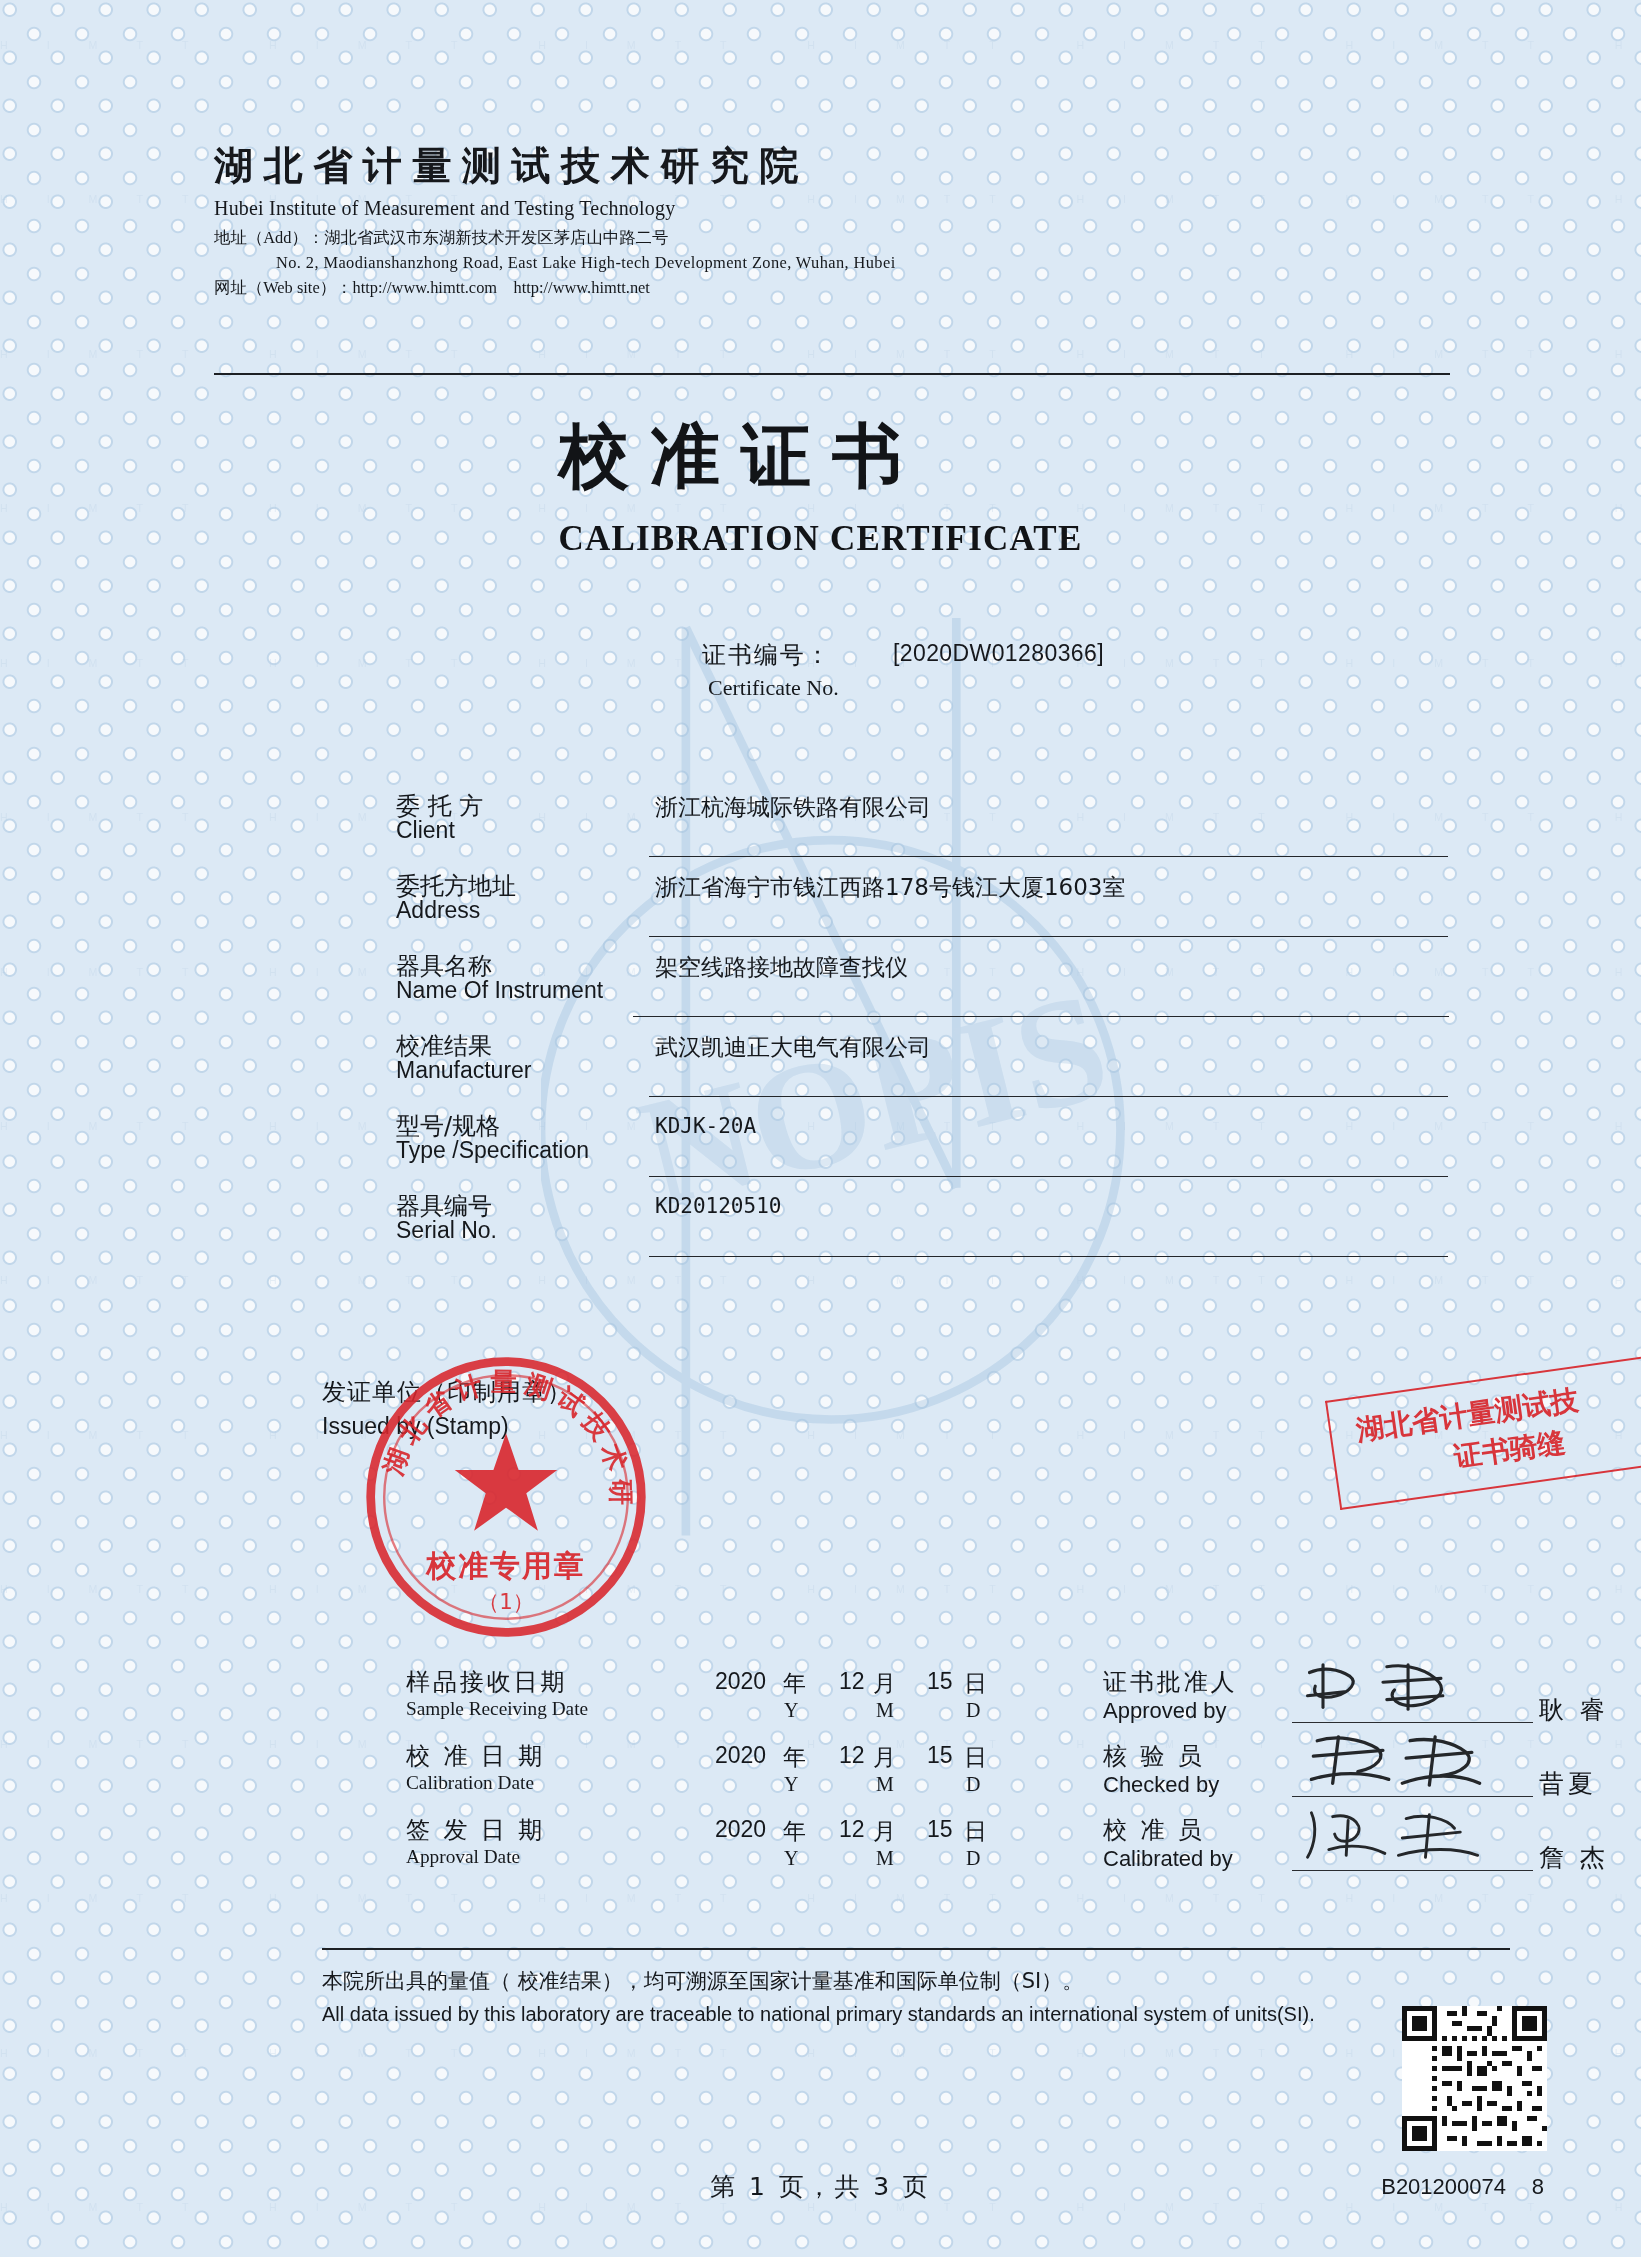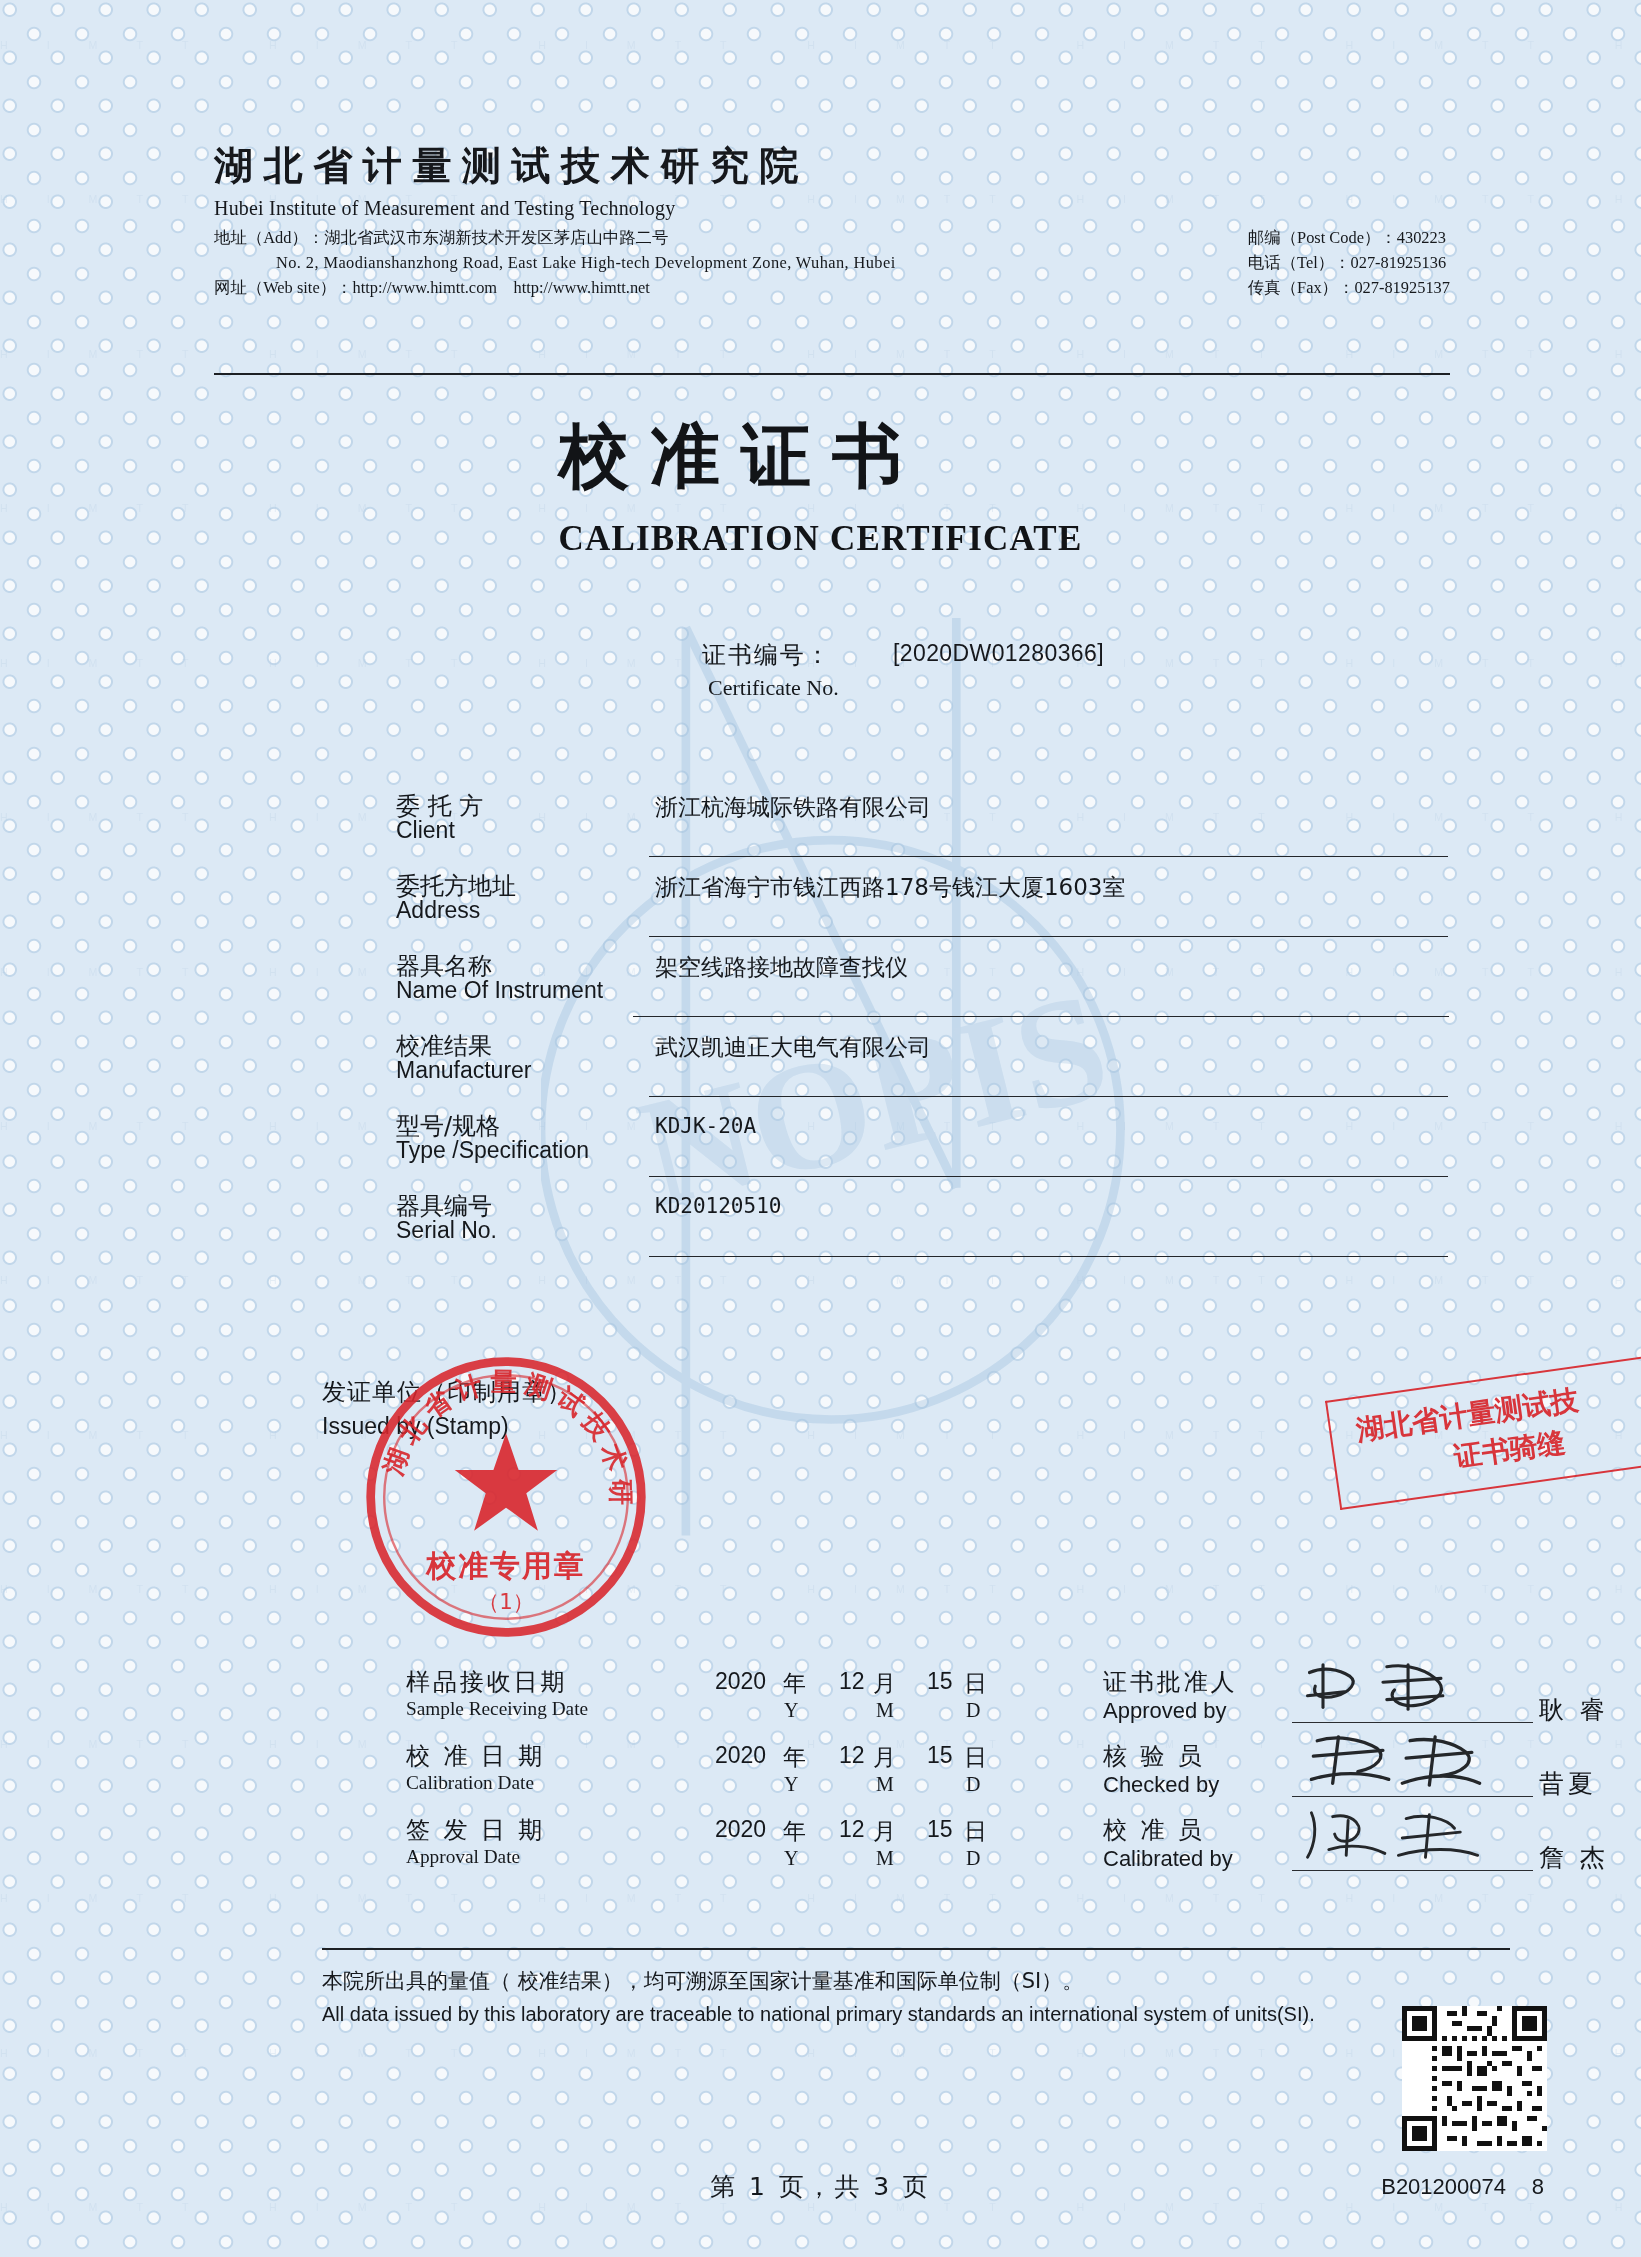--- a/index.html
+++ b/index.html
@@ -459,25 +459,20 @@
       <div class="org-en">Hubei Institute of Measurement and Testing Technology</div>
       <div class="contact">
         <div class="contact-left">
           <div class="ln1">
             <span>地址（Add）：</span><span style="font-family:'DejaVu Sans',sans-serif;">湖北省武汉市东湖新技术开发区茅店山中路二号</span>
           </div>
           <div class="ln2">No. 2, Maodianshanzhong Road, East Lake High-tech Development Zone, Wuhan, Hubei</div>
           <div class="ln3">
             <span>网址（Web site）：</span><span>http://www.himtt.com</span>&nbsp;&nbsp;&nbsp;&nbsp;<span>http://www.himtt.net</span>
           </div>
-        </div>
-        <div class="contact-right">
-          <div>邮编（Post Code）：430223</div>
-          <div>电话（Tel）：027-81925136</div>
-          <div>传真（Fax）：027-81925137</div>
         </div>
       </div>
     </div>
     <div class="rule"></div>
 
     <div class="title-cn">校准证书</div>
     <div class="title-en">CALIBRATION CERTIFICATE</div>
 
     <div class="certno">
       <div class="certno-cn">证书编号：</div>

